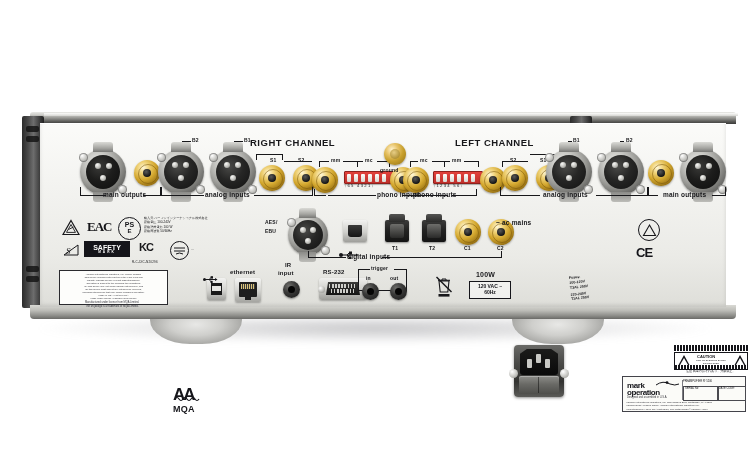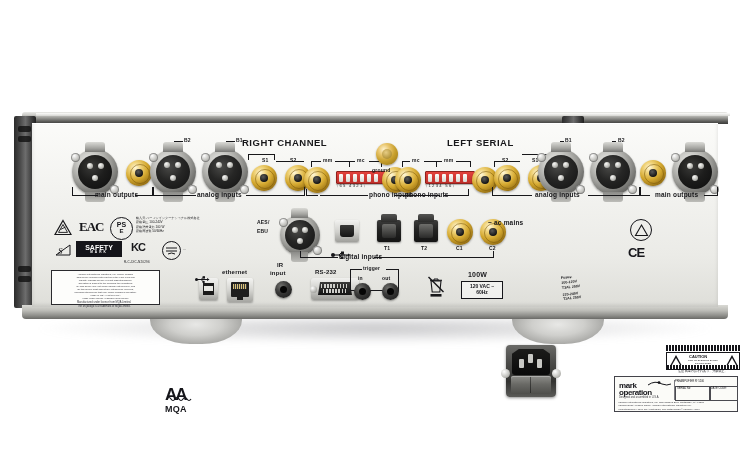--- a/index.html
+++ b/index.html
@@ -8,21 +8,21 @@
 
   
   #stage{position:absolute;inset:0;background:#ffffff;}
 
   
   .floor-shadow{position:absolute;left:40px;top:318px;width:670px;height:26px;
       background:radial-gradient(ellipse at 50% 40%,rgba(120,120,125,.40) 0%,rgba(150,150,155,.18) 45%,rgba(255,255,255,0) 72%);
       filter:blur(3px);}
 
   
-  .chassis{position:absolute;left:14px;top:112px;width:570px;height:208px;}
+  .chassis{position:absolute;left:22px;top:112px;width:570px;height:208px;}
 
   
   .top-lip{position:absolute;left:8px;top:0px;width:706px;height:12px;
       background:linear-gradient(180deg,#e9e9e6 0%,#cfcfcb 22%,#8d8d89 55%,#5d5d5a 78%,#3a3a38 100%);
       border-radius:3px 3px 0 0;
       transform:skewX(0deg);}
   .top-lip-hi{position:absolute;left:14px;top:1px;width:694px;height:3px;
       background:linear-gradient(180deg,#fdfdfc,#d6d6d2);opacity:.95;}
 
   
@@ -241,21 +241,21 @@
       <div class="slit" style="top:20px"></div>
       <div class="slit" style="top:150px"></div>
       <div class="slit" style="top:160px"></div>
     </div>
 
     <div class="base-rail"></div>
 
     <div class="backplate">
 
       <div class="lbl ch-title" style="left:210px;top:14px;">RIGHT CHANNEL</div>
-      <div class="lbl ch-title" style="left:415px;top:14px;">LEFT SERIAL</div>
+      <div class="lbl ch-title" style="left:415px;top:14px;">LEFT CHANNEL</div>
 
       <div class="xlr male" style="left:40px;top:26px;">
         <div class="tab"></div>
           <div class="tab-b"></div>
         <div class="inner"></div>
         <div class="pin" style="left:15px;top:14px;"></div>
         <div class="pin" style="left:26px;top:14px;"></div>
         <div class="pin" style="left:20px;top:26px;"></div>
         <div class="screw" style="left:-1px;top:4px;"></div>
         <div class="screw" style="left:38px;top:36px;"></div>

